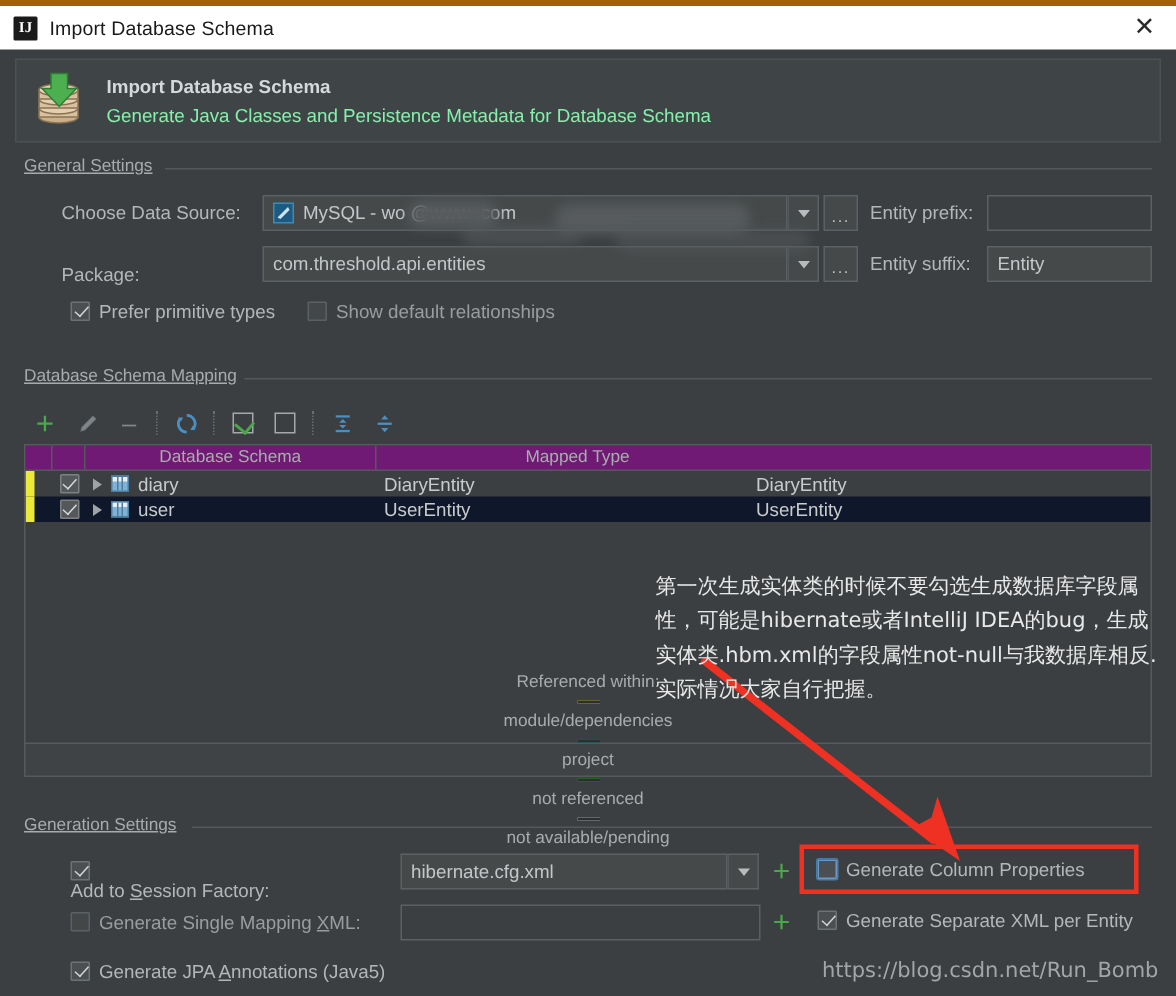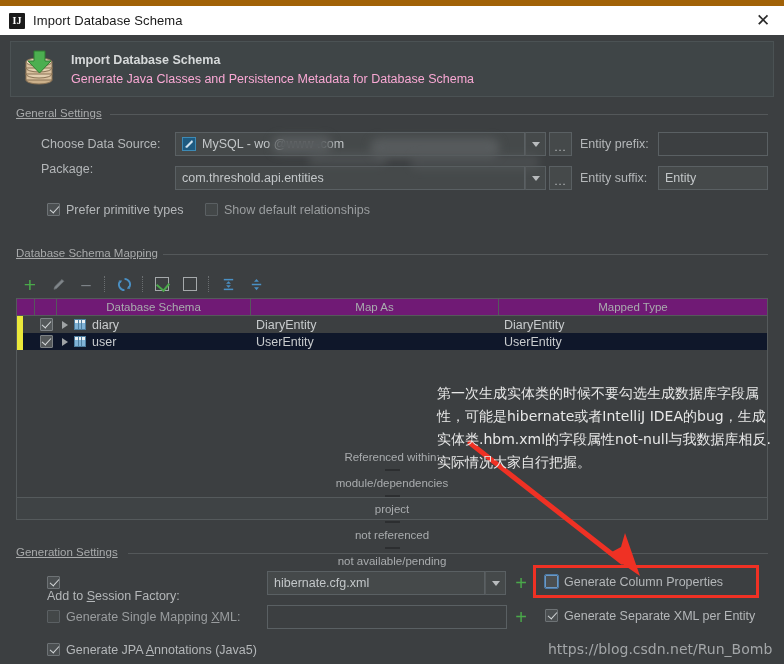--- a/index.html
+++ b/index.html
@@ -11,21 +11,21 @@
     font-family: "Liberation Sans", "DejaVu Sans", sans-serif;
     font-size: 12px;
     color: #bbbbbb;
     overflow: hidden;
     position: relative;
   }
   #app {
     width: 784px; height: 664px;
     position: relative;
     box-sizing: border-box;
-    border-top: 6px solid #a16207;
+    border-top: 4px solid #a16207;
     background: #3c3f41;
     overflow: hidden;
   }
 
   
   .titlebar {
     height: 29px;
     background: #ffffff;
     display: flex;
     align-items: center;
@@ -78,21 +78,21 @@
     padding-left: 10px;
   }
   .banner-icon { width: 40px; height: 42px; position: relative; flex: 0 0 auto; margin-right: 10px; }
   .banner-txt { display: flex; flex-direction: column; justify-content: center; }
   .banner-title {
     color: #d6d9da;
     font-weight: bold;
     font-size: 12.5px;
     margin-bottom: 5px;
   }
-  .banner-sub { color: #f9a8d4; font-size: 12.5px; }
+  .banner-sub { color: #86efac; font-size: 12.5px; }
 
   
   .group-label {
     position: absolute;
     color: #a8aaab;
     font-size: 11.5px;
     background: #3c3f41;
     padding-right: 5px;
     z-index: 3;
     text-decoration: underline;
@@ -421,21 +421,21 @@
     </span>
     <span>MySQL - wo            @www                   .com</span>
   </div>
   <div class="combo-arrow" style="left:525px; top:126px;">
       <i></i>
     </div>
   <div class="dots-btn" style="left:549px; top:126px;">...</div>
   <div class="lbl" style="left:580px; top:131px;">Entity prefix:</div>
   <div class="field plain" style="left:658px; top:126px; width:110px;"></div>
 
-  <div class="lbl" style="left:41px; top:156px;">Package:</div>
+  <div class="lbl" style="left:41px; top:172px;">Package:</div>
   <div class="field" style="left:175px; top:160px; width:350px;">com.threshold.api.entities</div>
   <div class="combo-arrow" style="left:525px; top:160px;">
       <i></i>
     </div>
   <div class="dots-btn" style="left:549px; top:160px;">...</div>
   <div class="lbl" style="left:580px; top:165px;">Entity suffix:</div>
   <div class="field" style="left:658px; top:160px; width:110px;">Entity</div>
 
   <div class="cb" style="left:47px; top:197px;">
     <span class="cb-box checked"></span>
@@ -495,21 +495,20 @@
         <path d="M8 14 L5.4 11 L10.6 11 Z" fill="#4a90c4"></path>
       </svg>
     </div>
   </div>
 
   <div class="table-wrap">
     <div class="thead">
       <div class="th" style="width:18px;"></div>
       <div class="th" style="width:22px;"></div>
       <div class="th" style="width:194px;">Database Schema</div>
-      <div class="th" style="width:248px;">Map As</div>
       <div class="th" style="width:268px;border-right:none;">Mapped Type</div>
     </div>
 
     <div class="trow">
       <div class="marker"></div>
       <div class="cell" style="width:12px;"></div>
       <div class="cell" style="width:22px;justify-content:center;">
           <span class="rowcb"></span>
         </div>
       <div class="cell" style="width:194px;padding-left:5px;gap:6px;">

